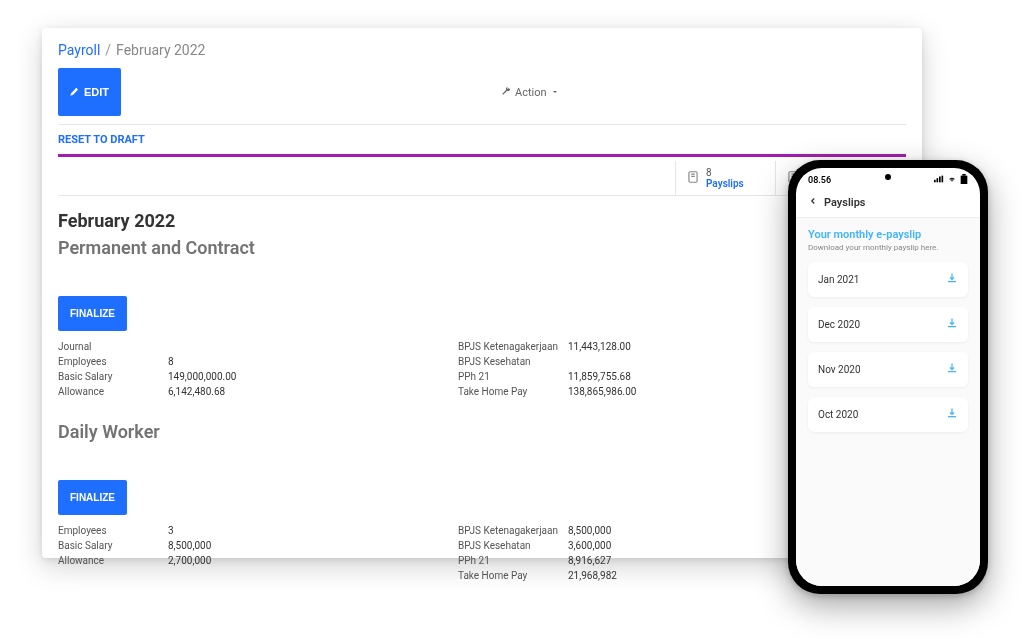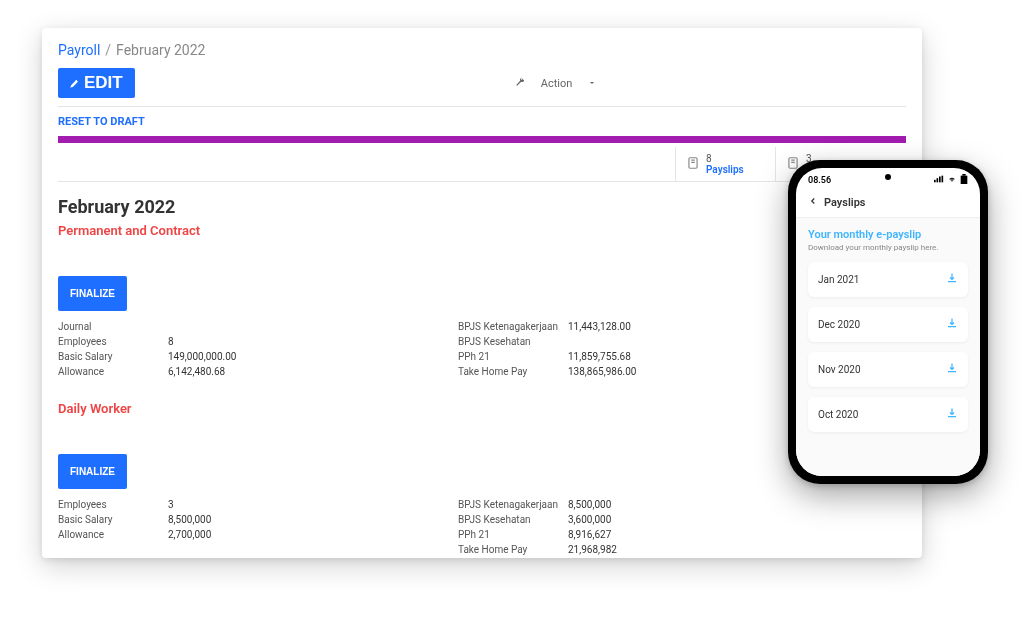--- a/index.html
+++ b/index.html
@@ -37,41 +37,41 @@
   .toolbar {
     display: flex;
     align-items: center;
     gap: 10px;
     margin-bottom: 8px;
   }
   .btn-primary {
     background: #1e6fff;
     color: #fff;
     border: none;
-    padding: 5px 12px;
-    font-size: 17px;
+    padding: 18px 12px;
+    font-size: 11px;
     font-weight: 600;
     border-radius: 2px;
     cursor: pointer;
     display: inline-flex;
     align-items: center;
     gap: 4px;
   }
   .action-menu {
     margin-left: 370px;
     font-size: 11px;
     color: #666;
     display: inline-flex;
     align-items: center;
-    gap: 16px;
+    gap: 4px;
     cursor: pointer;
   }
   .reset-bar {
     border-top: 1px solid #e5e5e5;
-    border-bottom: 7px solid #a21caf;
+    border-bottom: 3px solid #a21caf;
     padding: 8px 0;
     margin-bottom: 4px;
   }
   .reset-link {
     color: #1e6fff;
     font-weight: 700;
     font-size: 11px;
     cursor: pointer;
   }
   .tabs-row {
@@ -92,23 +92,23 @@
   .tab .meta { display: flex; flex-direction: column; line-height: 1.1; }
   .tab .count { color: #555; font-size: 10px; }
   .tab .label { color: #1e6fff; font-size: 10px; font-weight: 600; white-space: nowrap; overflow: hidden; text-overflow: ellipsis; max-width: 90px; }
   .period-title {
     font-size: 18px;
     font-weight: 700;
     color: #333;
     margin: 14px 0 6px 0;
   }
   .section-title {
-    font-size: 13px;
+    font-size: 18px;
     font-weight: 600;
-    color: #ef4444;
+    color: #737373;
     margin-bottom: 6px;
   }
   .finalize-btn {
     background: #1e6fff;
     color: #fff;
     border: none;
     padding: 12px 12px;
     font-size: 10px;
     font-weight: 700;
     border-radius: 2px;
@@ -134,21 +134,21 @@
   .row .lbl { color: #555; flex: 0 0 110px; }
   .row .val { color: #333; flex: 1; }
   .section-block { margin-bottom: 22px; }
 
   
   .phone {
     position: absolute;
     right: 36px;
     top: 160px;
     width: 200px;
-    height: 324px;
+    height: 434px;
     background: #000;
     border-radius: 32px;
     padding: 8px;
     box-shadow: 0 12px 32px rgba(0,0,0,0.35), 0 2px 6px rgba(0,0,0,0.2);
   }
   .phone-screen {
     width: 100%;
     height: 100%;
     background: #fff;
     border-radius: 26px;

